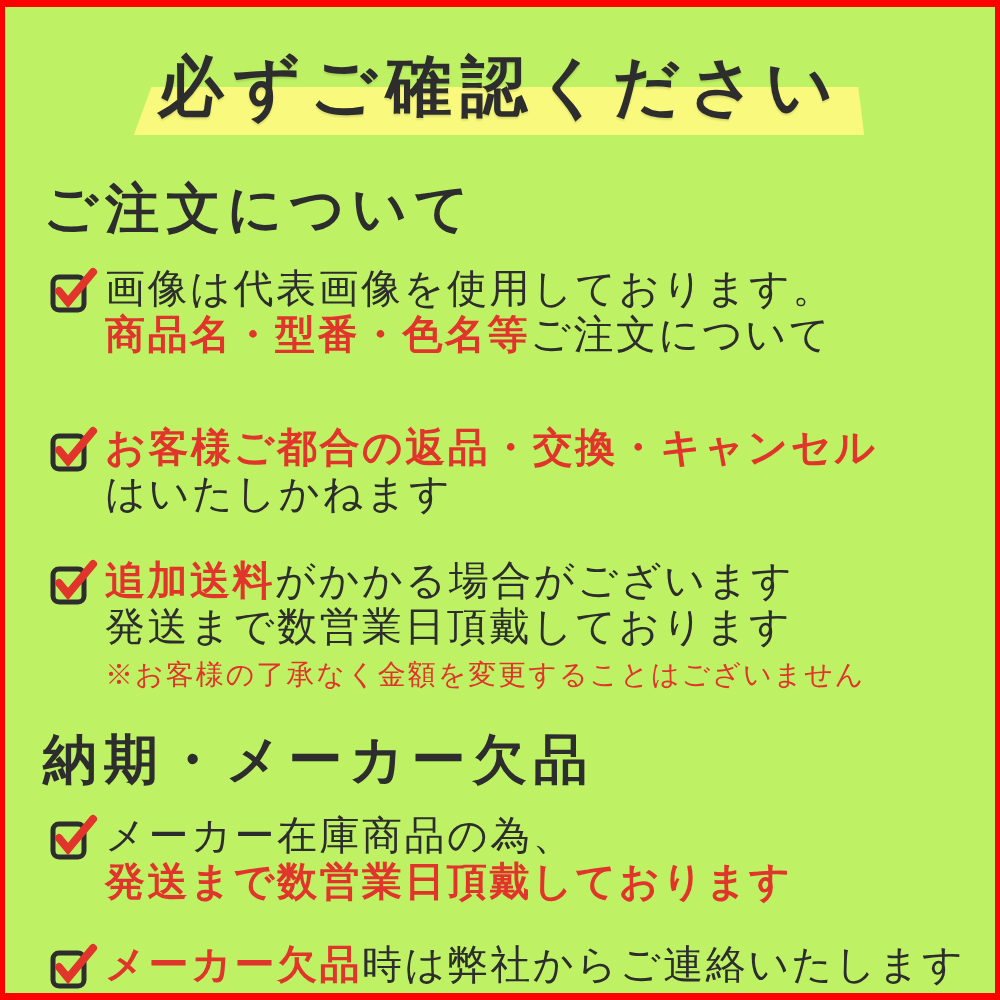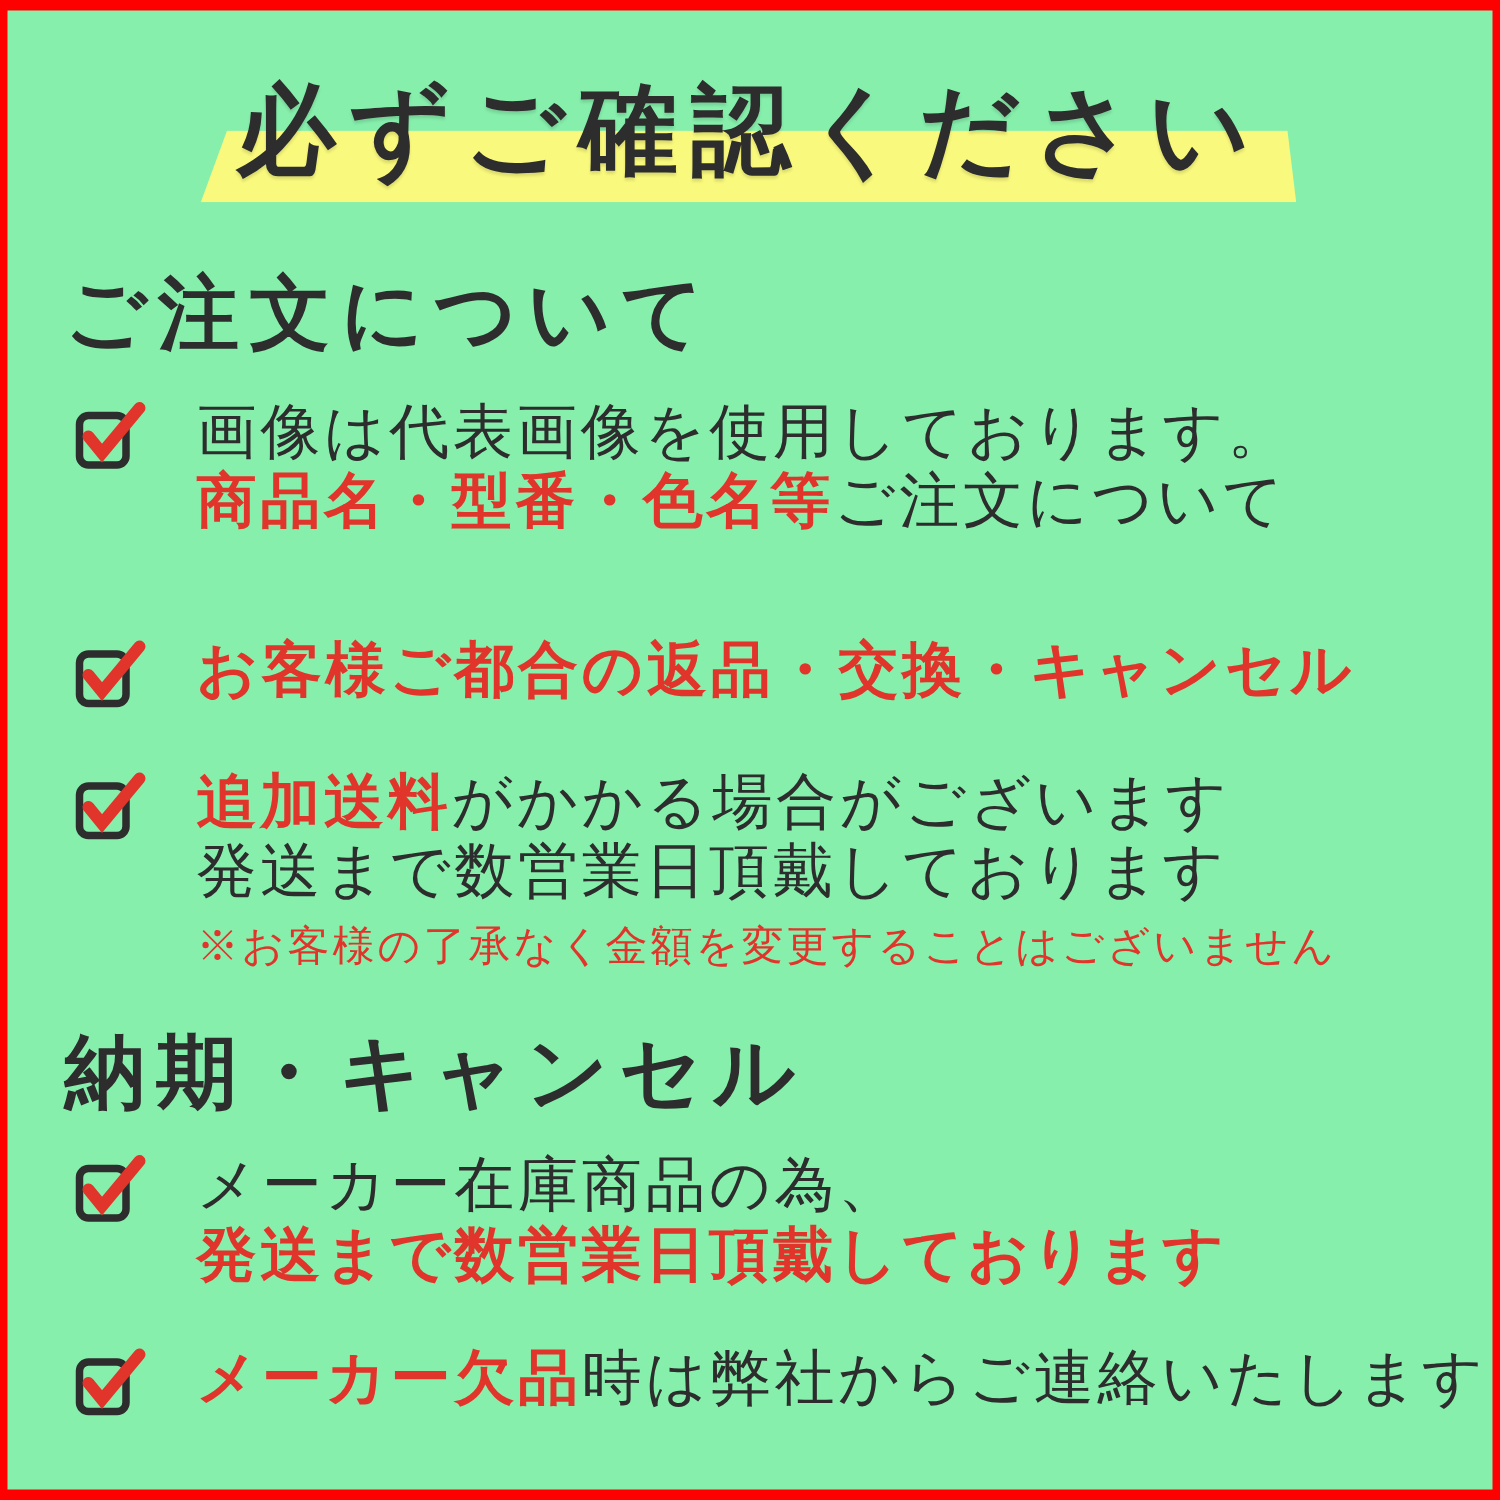--- a/index.html
+++ b/index.html
@@ -44,40 +44,39 @@
     line-height:1.15;
     white-space:nowrap;
   }
   .section-heading.first{ margin-top:52px; }
   .section-heading.later{ margin-top:36px; }
   
   .item{
     display:flex;
     align-items:flex-start;
     margin-left:6px;
-    gap:26px;
   }
   .cbx{ flex:0 0 auto; margin-right:8px; margin-top:2px; overflow:visible; }
   .item-text{
     font-size:40px;
     line-height:1.16;
     letter-spacing:2.5px;
   }
   .line{ white-space:nowrap; }
   .note{
     font-size:28px;
     letter-spacing:2px;
     margin-top:10px;
     white-space:nowrap;
   }
 </style>
 </head>
 <body>
 
-<div class="frame" style="border-color: rgb(253, 0, 0); background: #86efac; color: rgb(45, 45, 45);">
+<div class="frame" style="border-color: rgb(253, 0, 0); background: #bef264; color: rgb(45, 45, 45);">
   <div class="title-row">
     <h1 class="title" style="color: rgb(45, 45, 45);">
       <span class="hl" style="background: rgb(249, 249, 125);"></span>
       <span class="txt">必ずご確認ください</span>
     </h1>
   </div>
   <div class="content" id="content">
       <h2 class="section-heading first">ご注文について</h2>
       <div class="item" style="margin-top: 26px;">
         <svg class="cbx" width="48" height="46" viewBox="0 0 48 46">
@@ -89,34 +88,35 @@
           <div class="line"><span style="color: rgb(225, 53, 44); font-weight: 700;">商品名・型番・色名等</span><span style="color: rgb(45, 45, 45);">ご注文について</span></div>
         </div>
       </div>
       <div class="item" style="margin-top: 66px;">
         <svg class="cbx" width="48" height="46" viewBox="0 0 48 46">
     <rect x="4" y="10" width="31" height="33" rx="6" fill="none" stroke-width="5" stroke="#2d2d2d"></rect>
     <path d="M 10 24 L 19 35 L 44 5" fill="none" stroke-width="8" stroke-linecap="round" stroke-linejoin="miter" stroke="#e1352c"></path>
   </svg>
         <div class="item-text">
           <div class="line"><span style="color: rgb(225, 53, 44); font-weight: 700;">お客様ご都合の返品・交換・キャンセル</span></div>
+          <div class="line"><span style="color: rgb(45, 45, 45);">はいたしかねます</span></div>
         </div>
       </div>
       <div class="item" style="margin-top: 40px;">
         <svg class="cbx" width="48" height="46" viewBox="0 0 48 46">
     <rect x="4" y="10" width="31" height="33" rx="6" fill="none" stroke-width="5" stroke="#2d2d2d"></rect>
     <path d="M 10 24 L 19 35 L 44 5" fill="none" stroke-width="8" stroke-linecap="round" stroke-linejoin="miter" stroke="#e1352c"></path>
   </svg>
         <div class="item-text">
           <div class="line"><span style="color: rgb(225, 53, 44); font-weight: 700;">追加送料</span><span style="color: rgb(45, 45, 45);">がかかる場合がございます</span></div>
           <div class="line"><span style="color: rgb(45, 45, 45);">発送まで数営業日頂戴しております</span></div>
           <div class="note" style="color: rgb(225, 53, 44);">※お客様の了承なく金額を変更することはございません</div>
         </div>
       </div>
-      <h2 class="section-heading later">納期・キャンセル</h2>
+      <h2 class="section-heading later">納期・メーカー欠品</h2>
       <div class="item" style="margin-top: 22px;">
         <svg class="cbx" width="48" height="46" viewBox="0 0 48 46">
     <rect x="4" y="10" width="31" height="33" rx="6" fill="none" stroke-width="5" stroke="#2d2d2d"></rect>
     <path d="M 10 24 L 19 35 L 44 5" fill="none" stroke-width="8" stroke-linecap="round" stroke-linejoin="miter" stroke="#e1352c"></path>
   </svg>
         <div class="item-text">
           <div class="line"><span style="color: rgb(45, 45, 45);">メーカー在庫商品の為、</span></div>
           <div class="line"><span style="color: rgb(225, 53, 44); font-weight: 700;">発送まで数営業日頂戴しております</span></div>
         </div>
       </div>

